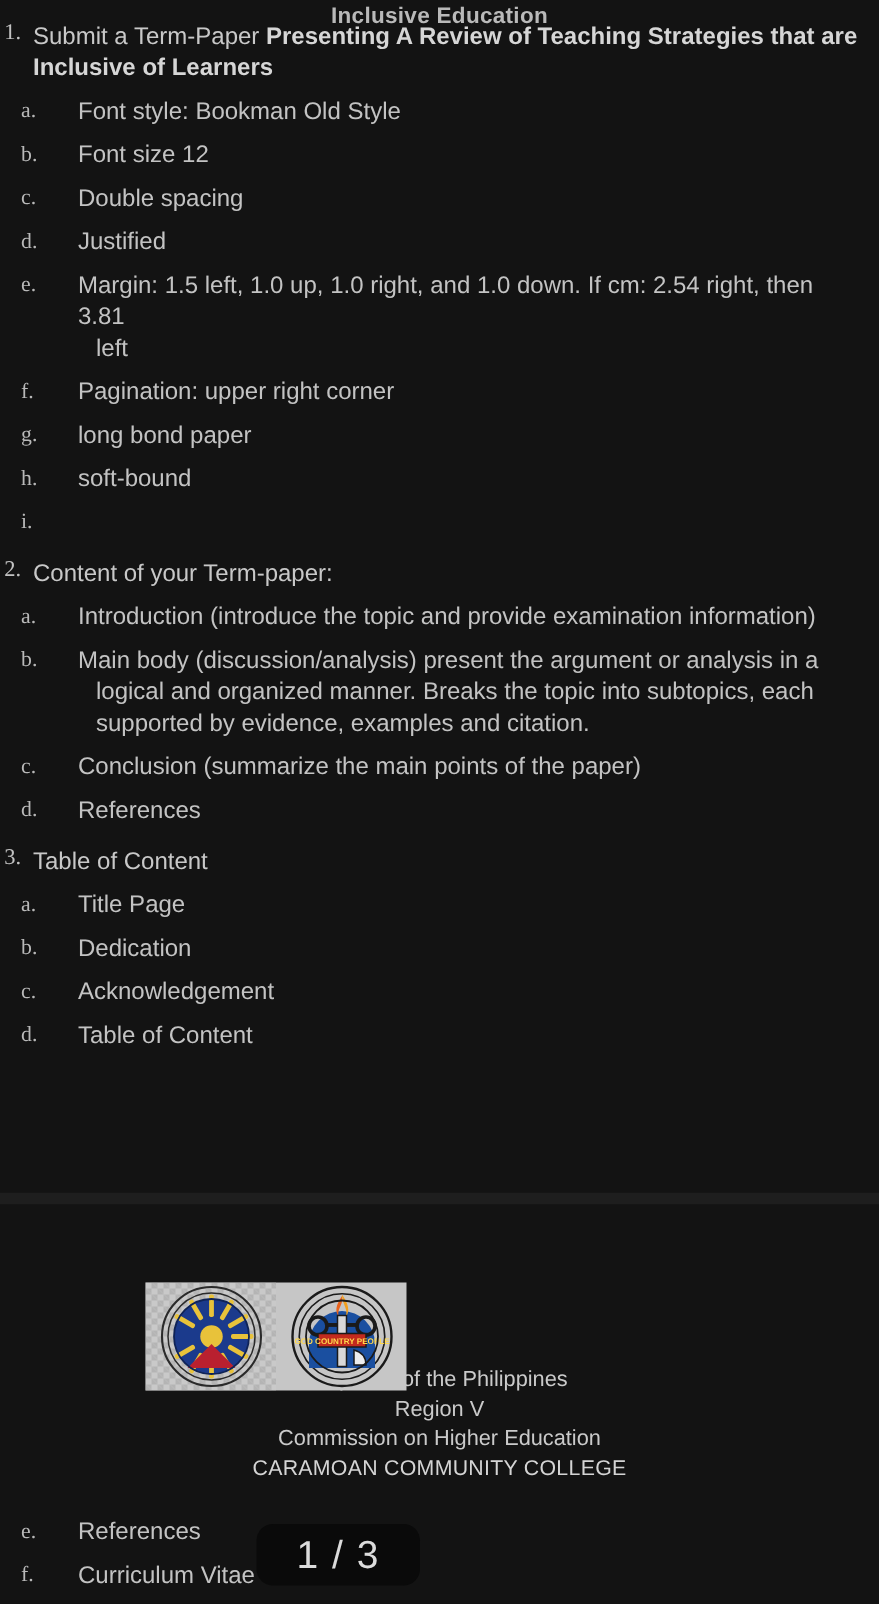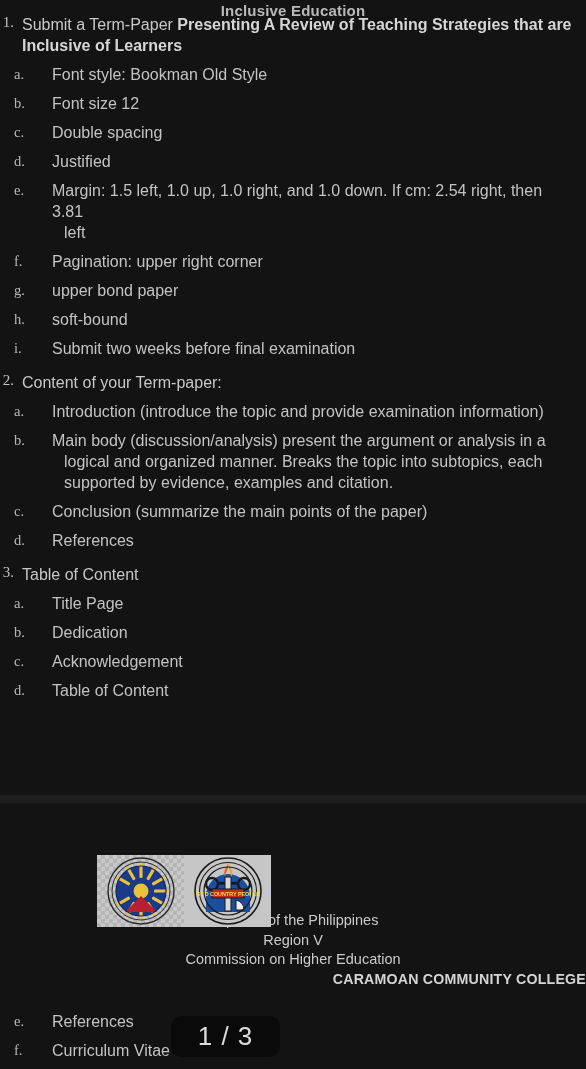--- a/index.html
+++ b/index.html
@@ -77,21 +77,21 @@
     background-position:0 0, 4px 4px;
   }
   .logo-box.solid { background:#c6c6c6; }
   .logo-box svg { position:absolute; left:50%; top:50%; transform:translate(-50%,-50%); }
 
   .address {
     text-align:center; margin-top:-16px;
     position:relative; z-index:1;
   }
   .address div { font-size:14.5px; line-height:19.5px; color:#cacaca; }
-  .address div.bold { font-weight:bold; color:#d4d4d4; font-size:14.2px; letter-spacing:.2px;text-align:right; }
+  .address div.bold { font-weight:normal; color:#d4d4d4; font-size:14.2px; letter-spacing:.2px; }
 
   .tail { margin-top:22px; }
 
   
   #page-pill {
     position:absolute; left:171px; top:1002px;
     width:109px; height:41px;
     background:#0a0a0a; border-radius:11px;
     display:flex; align-items:center; justify-content:center;
     font-size:26px; color:#dcdcdc; letter-spacing:1px;
@@ -132,29 +132,28 @@
       <div class="row l2">
         <span class="marker">e.</span>
         <span class="txt"><span>Margin: 1.5 left, 1.0 up, 1.0 right, and 1.0 down. If cm: 2.54 right, then 3.81</span><span class="cont">left</span></span>
       </div>
       <div class="row l2">
         <span class="marker">f.</span>
         <span class="txt">Pagination: upper right corner</span>
       </div>
       <div class="row l2">
         <span class="marker">g.</span>
-        <span class="txt">upper bond paper</span>
+        <span class="txt">long bond paper</span>
       </div>
       <div class="row l2">
         <span class="marker">h.</span>
         <span class="txt">soft-bound</span>
       </div>
       <div class="row l2">
         <span class="marker">i.</span>
-        <span class="txt">Submit two weeks before final examination</span>
       </div>
     </div>
 
     <div class="group">
       <div class="row l1">
         <span class="marker">2.</span>
         <span class="txt">Content of your Term-paper:</span>
       </div>
       <div class="row l2">
         <span class="marker">a.</span>

